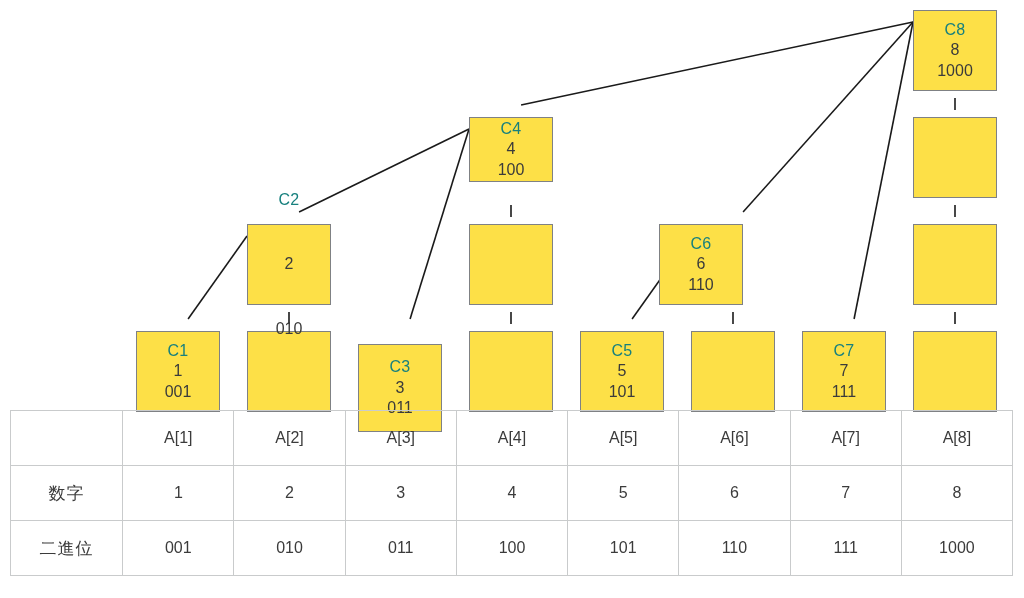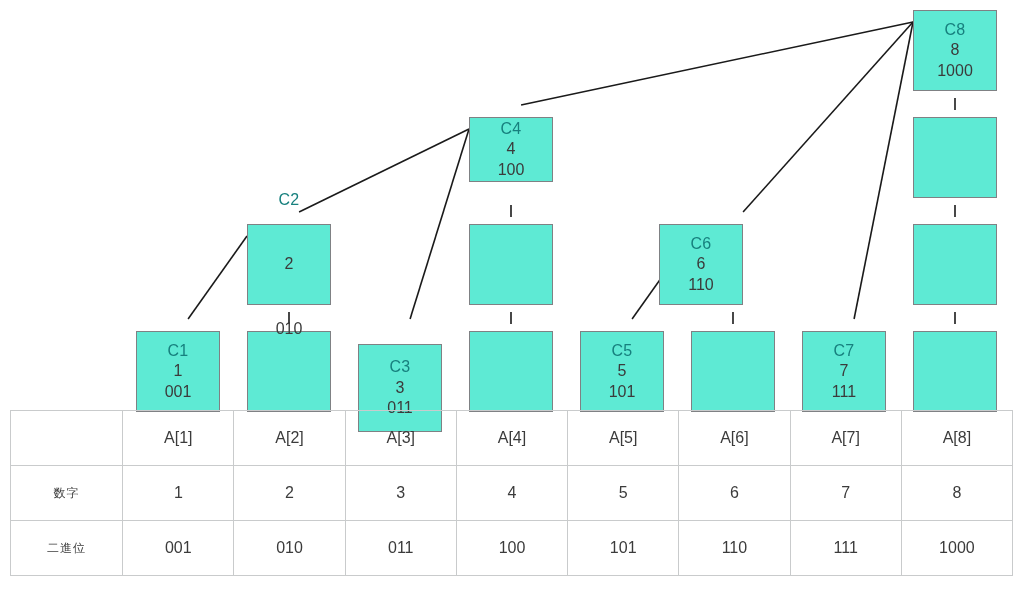--- a/index.html
+++ b/index.html
@@ -12,21 +12,21 @@
   #stage{position:relative;width:1024px;height:598px;}
 
   
   #tree{position:absolute;left:0;top:0;width:1024px;height:418px;}
   #edges{position:absolute;left:0;top:0;width:1024px;height:418px;}
 
   .node{
     position:absolute;
     box-sizing:border-box;
     border:1.4px solid #7f8184;
-    background:#5eead4;
+    background:#fde047;
     display:flex;
     flex-direction:column;
     align-items:center;
     justify-content:center;
     line-height:1.28;
   }
   .node .lbl{
     font-size:16px;
     color:#17807e;
     letter-spacing:.2px;
@@ -48,21 +48,21 @@
     border:1px solid #c9cbcc;
     text-align:center;
     vertical-align:middle;
     font-weight:normal;
     color:#3b3b3b;
     font-size:16px;
     padding:0;
   }
   #tbl tr{height:55px;}
   #tbl .rowhead{
-    font-size:12px;
+    font-size:17px;
     letter-spacing:1px;
   }
   #tbl col.c0{width:112px;}
   #tbl col.cx{width:111px;}
 </style>
 </head>
 <body>
 
 <div id="stage">
 

